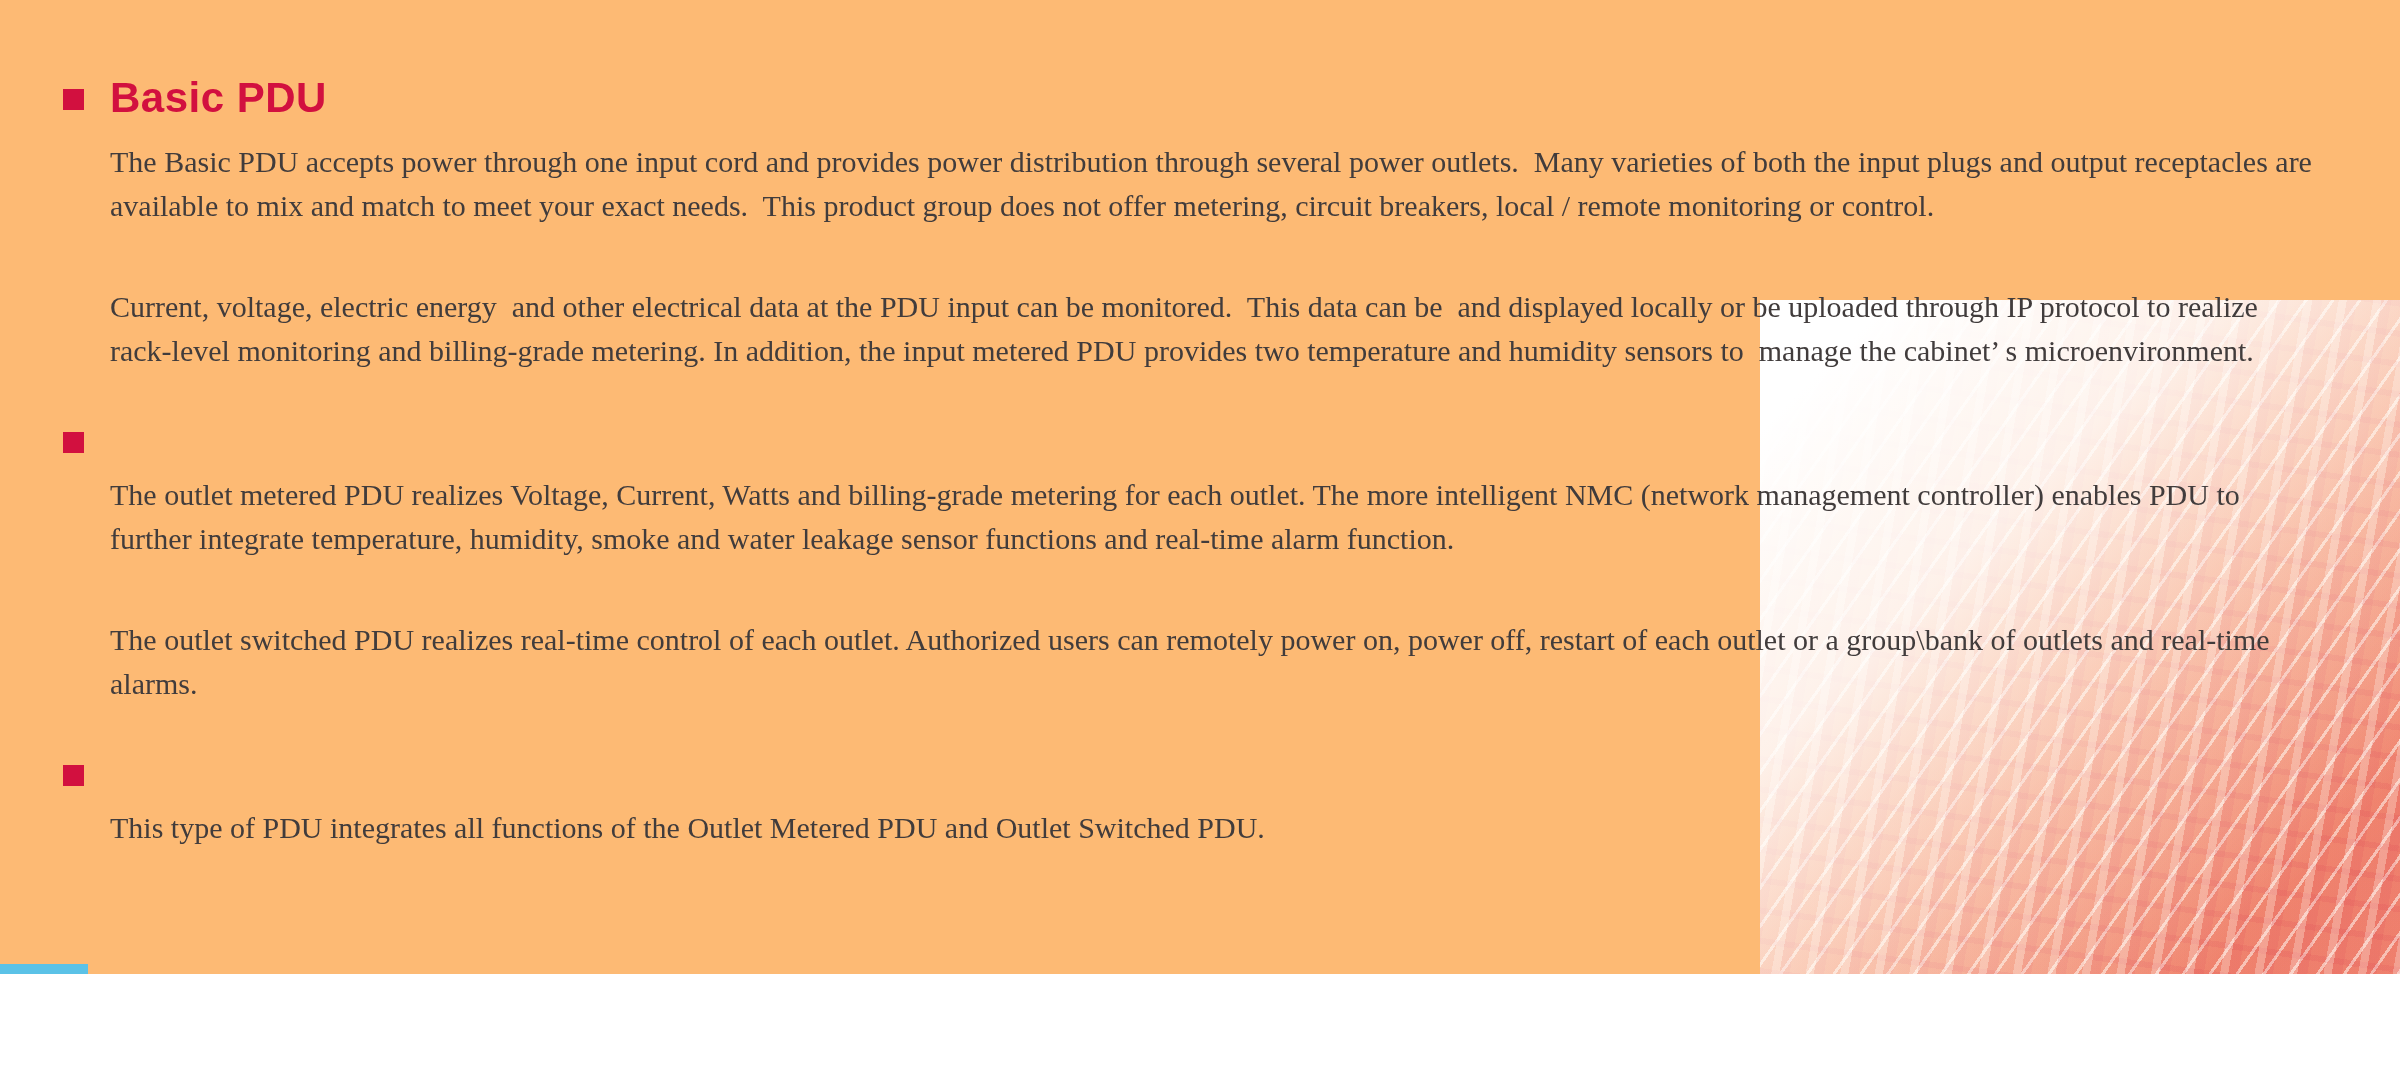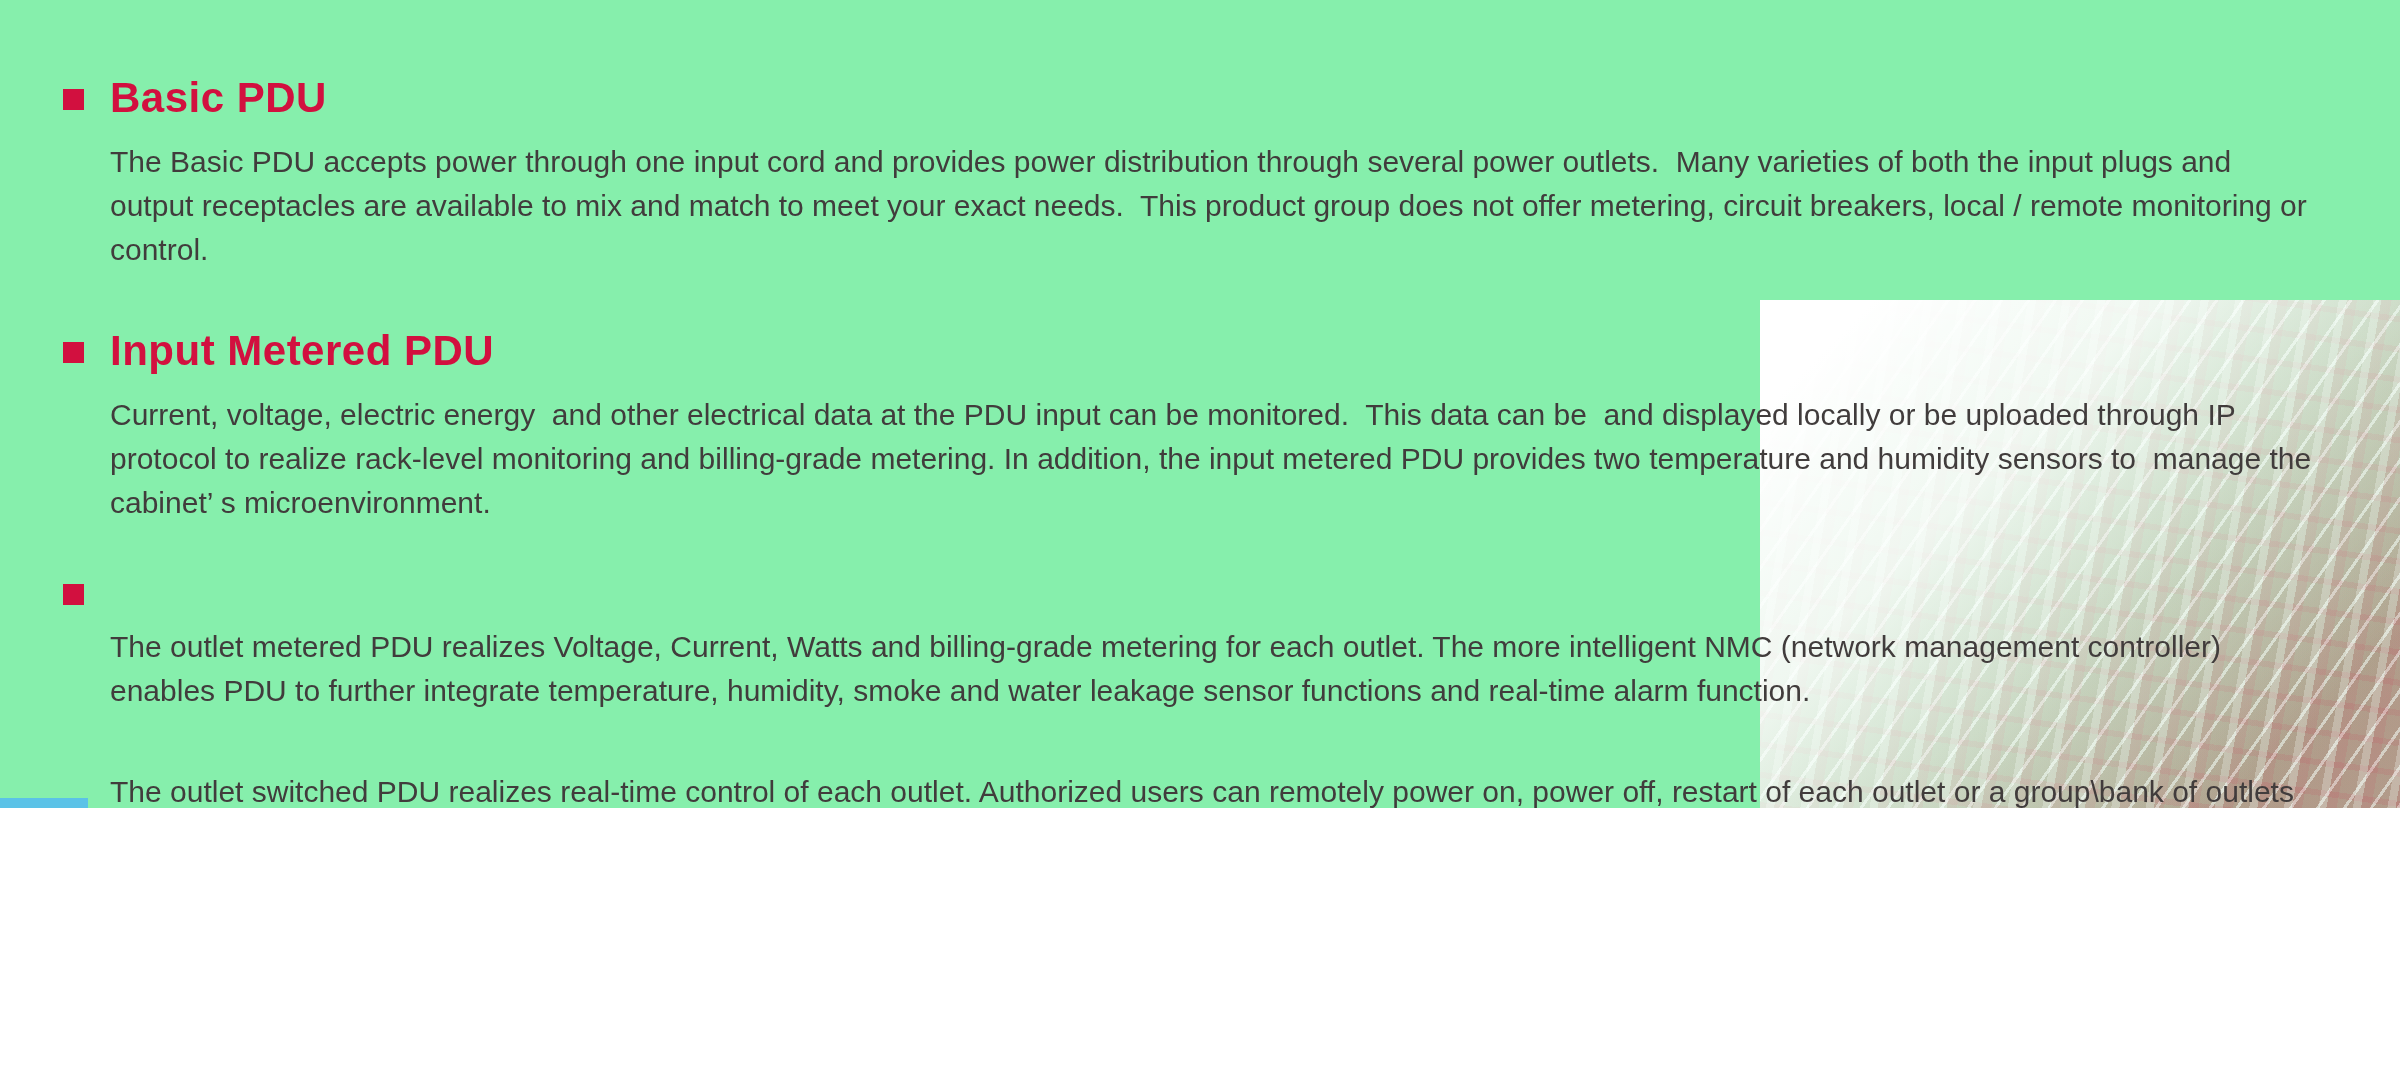--- a/index.html
+++ b/index.html
@@ -1,20 +1,20 @@
 <!DOCTYPE html>
 <html><head>
 <meta charset="utf-8">
 <style>
   html, body { margin: 0; padding: 0; background: #ffffff; }
   .page {
     position: relative;
     width: 2400px;
-    height: 808px;
-    background: #86efac;
+    height: 974px;
+    background: #fdba74;
     overflow: hidden;
     font-family: "Liberation Sans", sans-serif;
   }
 
   
   .decor {
     position: absolute;
     left: 1760px;
     top: 300px;
     right: 0;
@@ -78,20 +78,21 @@
     line-height: 1.05;
   }
   .section-body {
     margin: 0;
     padding-left: 47px;
     width: 2212px;
     font-size: 30px;
     line-height: 44px;
     color: var(--bodycolor);
     white-space: pre-wrap;
+    font-family: Liberation Serif, serif;
   }
 
   
   .bottom-partial-bar {
     position: absolute;
     left: 0;
     bottom: 0;
     width: 88px;
     height: 10px;
     background: var(--partialblue);
@@ -108,24 +109,20 @@
 
     <div class="section">
       <div class="heading-row">
         <span class="bullet"></span>
         <span class="section-title">Basic PDU</span>
       </div>
       <p class="section-body">The Basic PDU accepts power through one input cord and provides power distribution through several power outlets.  Many varieties of both the input plugs and output receptacles are available to mix and match to meet your exact needs.  This product group does not offer metering, circuit breakers, local / remote monitoring or control.</p>
     </div>
 
     <div class="section">
-      <div class="heading-row">
-        <span class="bullet"></span>
-        <span class="section-title">Input Metered PDU</span>
-      </div>
       <p class="section-body">Current, voltage, electric energy  and other electrical data at the PDU input can be monitored.  This data can be  and displayed locally or be uploaded through IP protocol to realize rack-level monitoring and billing-grade metering. In addition, the input metered PDU provides two temperature and humidity sensors to  manage the cabinet’ s microenvironment.</p>
     </div>
 
     <div class="section">
       <div class="heading-row">
         <span class="bullet"></span>
       </div>
       <p class="section-body">The outlet metered PDU realizes Voltage, Current, Watts and billing-grade metering for each outlet. The more intelligent NMC (network management controller) enables PDU to further integrate temperature, humidity, smoke and water leakage sensor functions and real-time alarm function.</p>
     </div>
 

